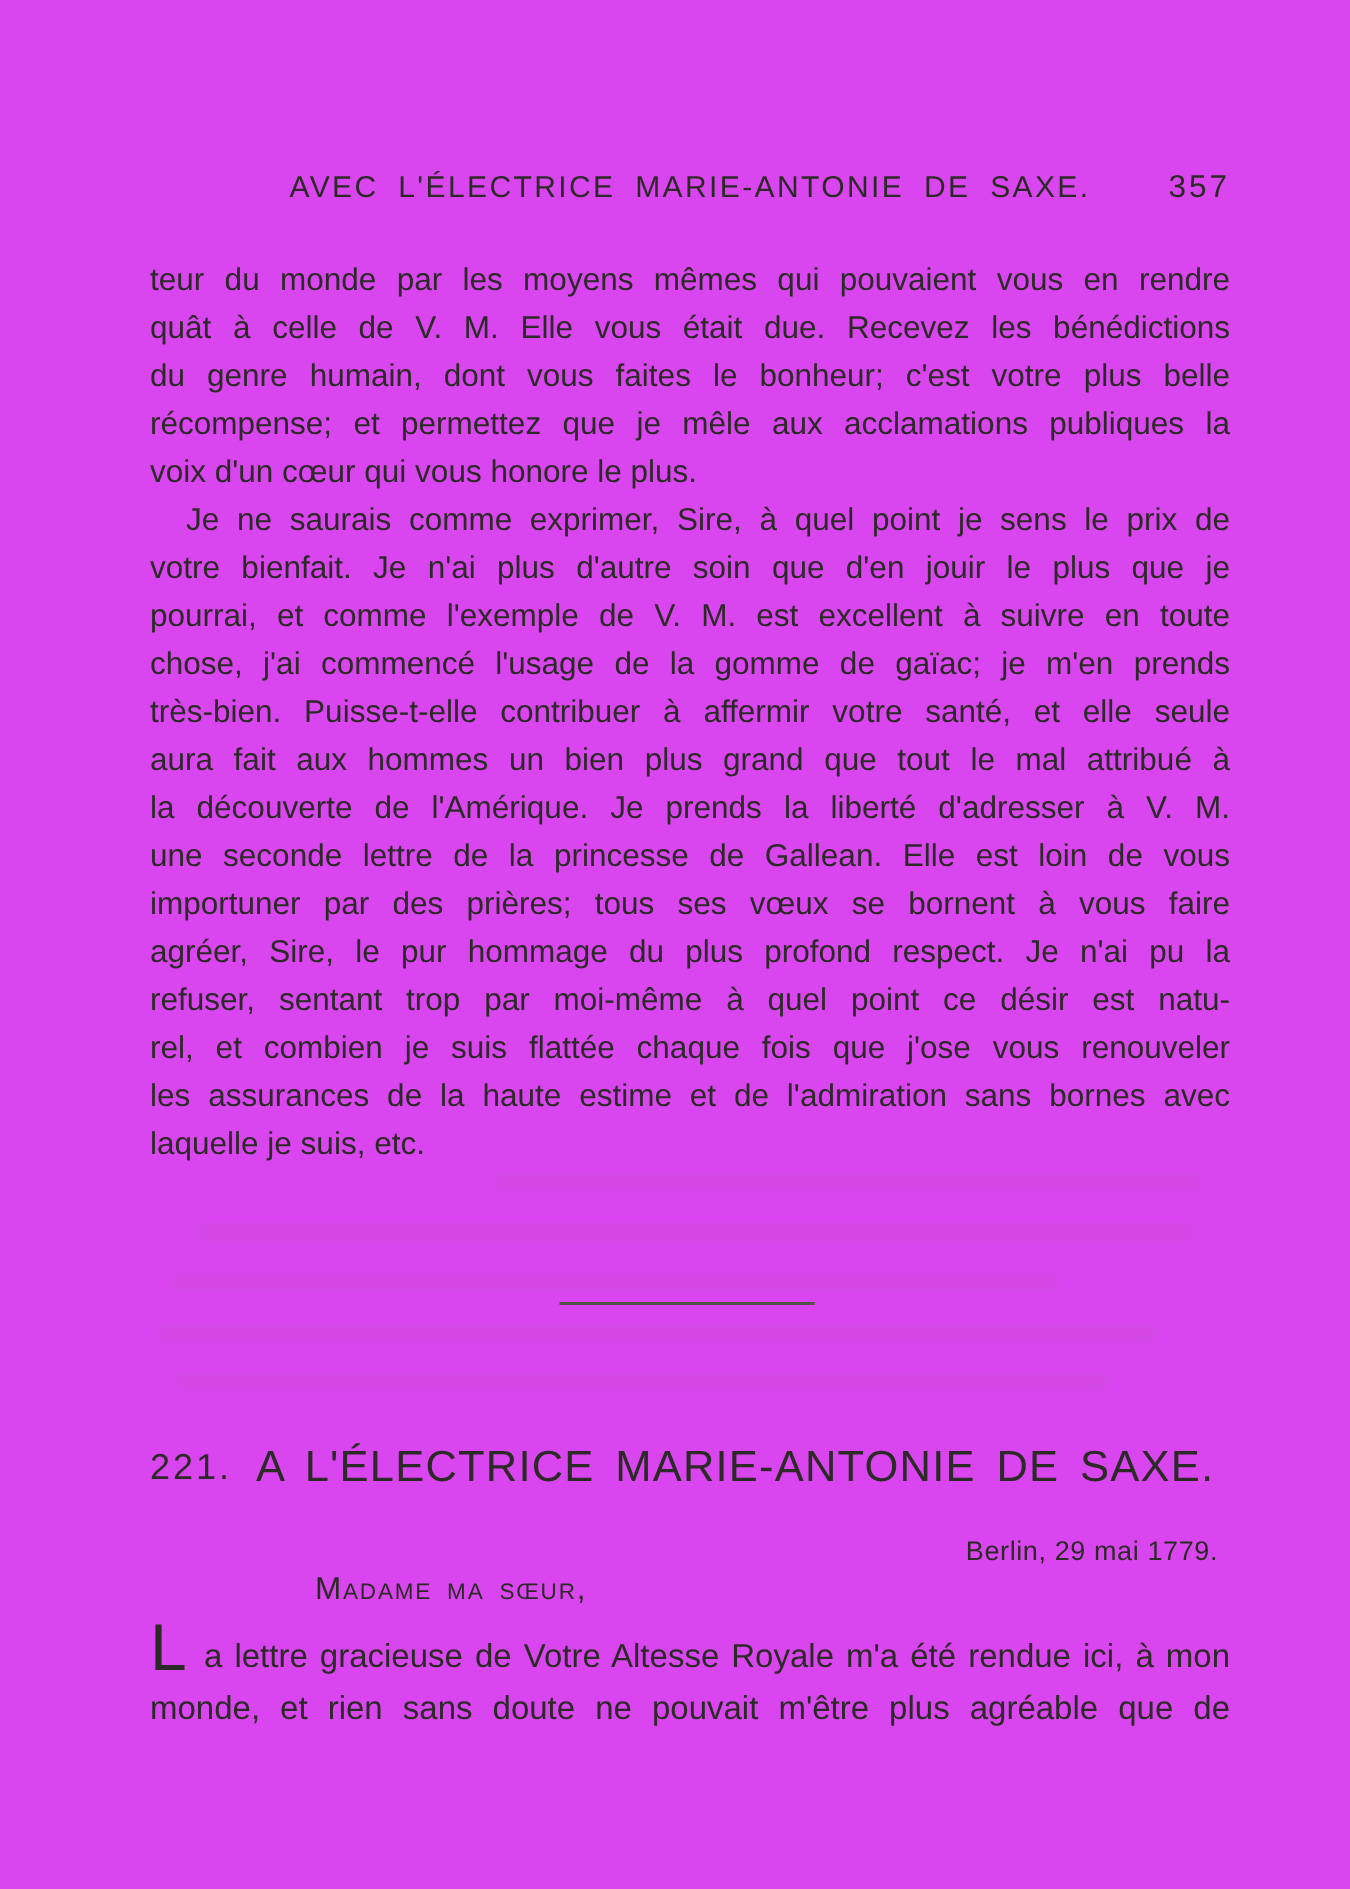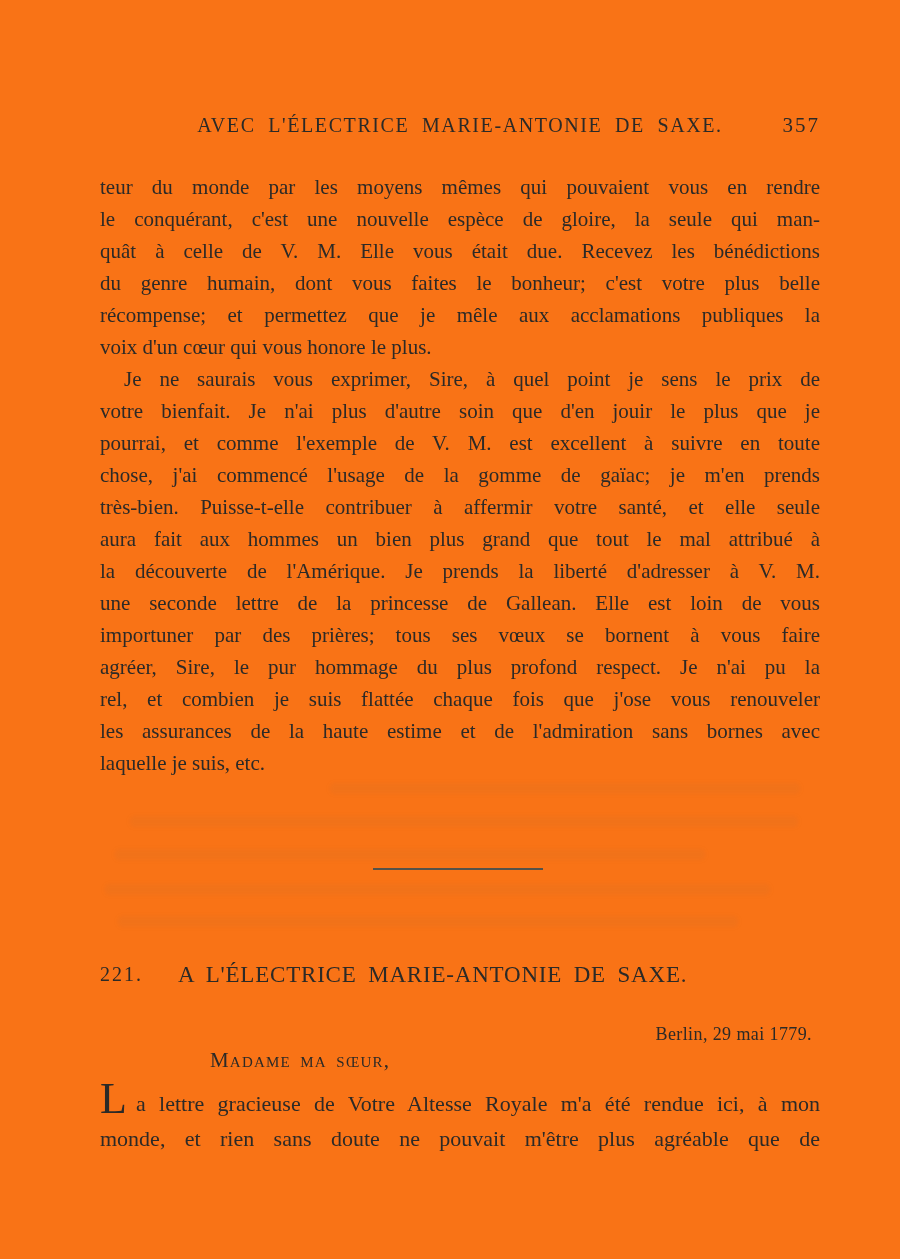--- a/index.html
+++ b/index.html
@@ -1,22 +1,22 @@
 <!DOCTYPE html>
 <html><head>
 <meta charset="utf-8">
 <style>
   html, body { margin: 0; padding: 0; background: #f2f2f0; }
   .page {
     position: relative;
     width: 900px;
     height: 1259px;
     margin: 0 auto;
-    background: #f97316;
-    font-family: Liberation Serif, serif;
+    background: #d946ef;
+    font-family: Liberation Sans, sans-serif;
     color: #2c2a27;
     overflow: hidden;
   }
 
   
   .running-head {
     position: absolute;
     left: 100px; top: 114px;
     width: 720px;
     height: 30px;
@@ -72,27 +72,27 @@
   }
 
   
   .letter-head {
     position: absolute;
     left: 100px; top: 962px;
     width: 720px;
     white-space: nowrap;
   }
   .letter-num {
-    font-size: 20px;
+    font-size: 24px;
     letter-spacing: 2px;
-    margin-right: 35px;
+    margin-right: 16px;
     vertical-align: 1px;
   }
   .letter-title {
-    font-size: 23px;
+    font-size: 29px;
     letter-spacing: 0.8px;
     word-spacing: 5px;
   }
 
   .dateline {
     position: absolute;
     right: 88px; top: 1024px;
     font-size: 18px;
     letter-spacing: 0.4px;
   }
@@ -131,36 +131,36 @@
 
 <div class="page">
 
   <div class="running-head">
     <span class="head-title">AVEC L'ÉLECTRICE MARIE-ANTONIE DE SAXE.</span>
     <span class="page-num">357</span>
   </div>
 
   <div class="body-text">
     <div class="line">teur du monde par les moyens mêmes qui pouvaient vous en rendre</div>
-    <div class="line">le conquérant, c'est une nouvelle espèce de gloire, la seule qui man-</div>
     <div class="line">quât à celle de V. M.  Elle vous était due.  Recevez les bénédictions</div>
     <div class="line">du genre humain, dont vous faites le bonheur; c'est votre plus belle</div>
     <div class="line">récompense; et permettez que je mêle aux acclamations publiques la</div>
     <div class="line last">voix d'un cœur qui vous honore le plus.</div>
 
-    <div class="line indent">Je ne saurais vous exprimer, Sire, à quel point je sens le prix de</div>
+    <div class="line indent">Je ne saurais comme exprimer, Sire, à quel point je sens le prix de</div>
     <div class="line">votre bienfait.  Je n'ai plus d'autre soin que d'en jouir le plus que je</div>
     <div class="line">pourrai, et comme l'exemple de V. M. est excellent à suivre en toute</div>
     <div class="line">chose, j'ai commencé l'usage de la gomme de gaïac; je m'en prends</div>
     <div class="line">très-bien.  Puisse-t-elle contribuer à affermir votre santé, et elle seule</div>
     <div class="line">aura fait aux hommes un bien plus grand que tout le mal attribué à</div>
     <div class="line">la découverte de l'Amérique.  Je prends la liberté d'adresser à V. M.</div>
     <div class="line">une seconde lettre de la princesse de Gallean.  Elle est loin de vous</div>
     <div class="line">importuner par des prières; tous ses vœux se bornent à vous faire</div>
     <div class="line">agréer, Sire, le pur hommage du plus profond respect.  Je n'ai pu la</div>
+    <div class="line">refuser, sentant trop par moi-même à quel point ce désir est natu-</div>
     <div class="line">rel, et combien je suis flattée chaque fois que j'ose vous renouveler</div>
     <div class="line">les assurances de la haute estime et de l'admiration sans bornes avec</div>
     <div class="line last">laquelle je suis, etc.</div>
   </div>
 
   <div class="smudge" style="left:330px; top:783px; width:470px; height:11px;"></div>
   <div class="smudge" style="left:130px; top:816px; width:668px; height:11px;"></div>
   <div class="smudge" style="left:115px; top:849px; width:590px; height:11px;"></div>
   <div class="smudge" style="left:105px; top:884px; width:665px; height:11px;"></div>
   <div class="smudge" style="left:118px; top:916px; width:620px; height:11px;"></div>

